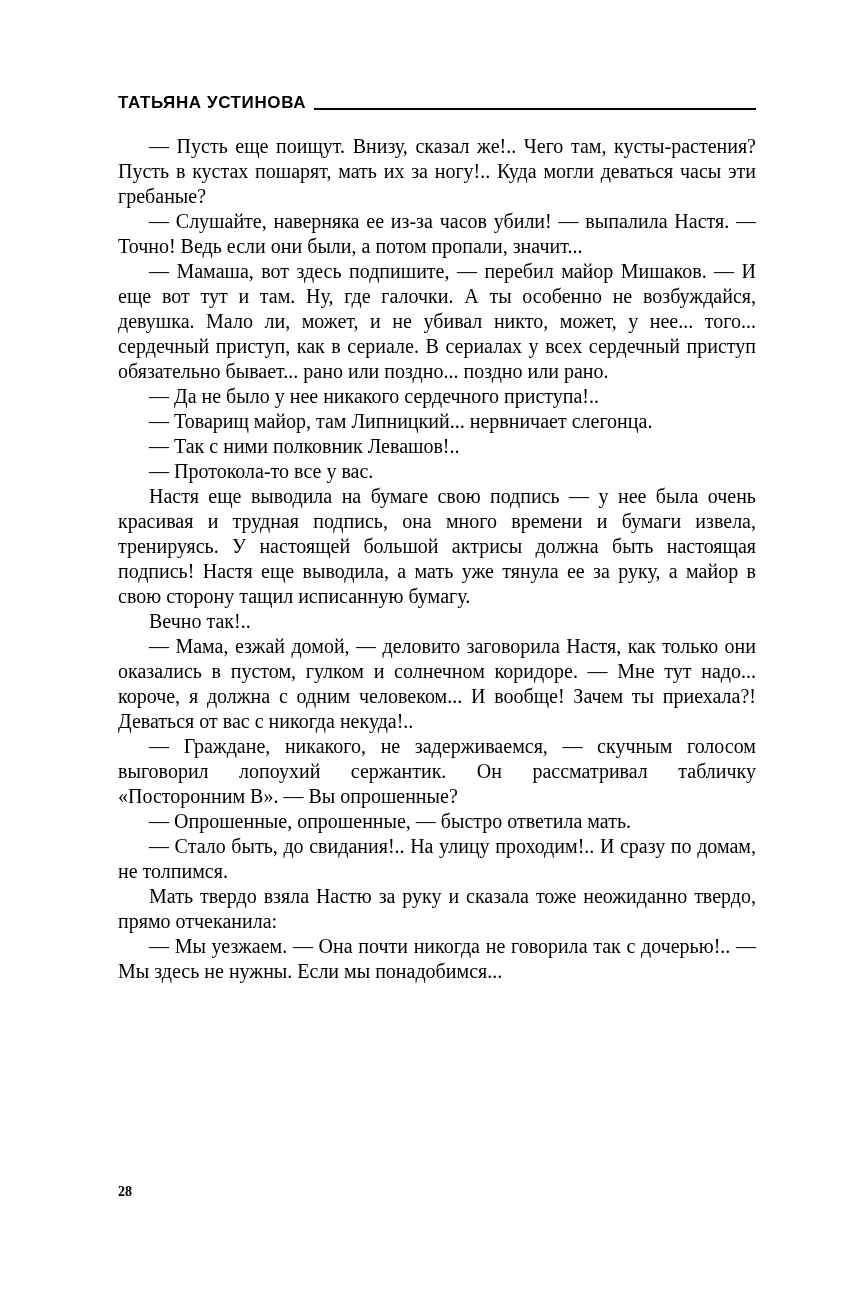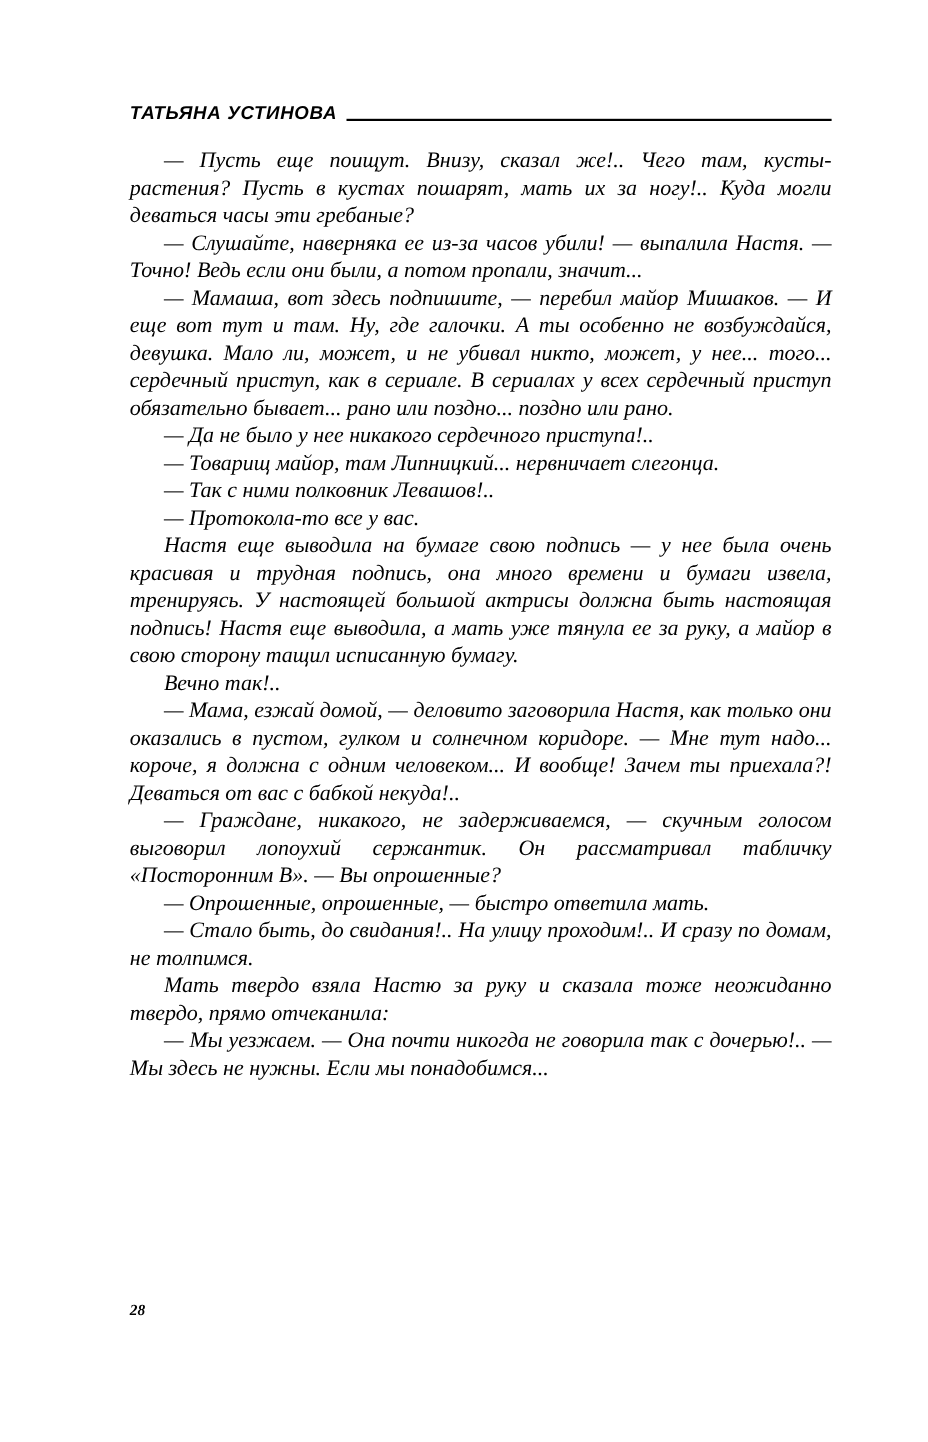--- a/index.html
+++ b/index.html
@@ -8,21 +8,20 @@
     background: #ffffff;
   }
   .page {
     position: relative;
     width: 844px;
     height: 1311px;
     background: #ffffff;
     color: #000000;
     font-family: "Liberation Serif", serif;
     overflow: hidden;
-    font-style: italic;
   }
   .running-header {
     position: absolute;
     left: 118px;
     top: 94px;
     width: 638px;
     display: flex;
     align-items: flex-end;
   }
   .author-name {
@@ -76,21 +75,21 @@
   <main class="text-body" id="paragraphs">
       <p>— Пусть еще поищут. Внизу, сказал же!.. Чего там, кусты-растения? Пусть в кустах пошарят, мать их за ногу!.. Куда могли деваться часы эти гребаные?</p>
       <p>— Слушайте, наверняка ее из-за часов убили! — выпалила Настя. — Точно! Ведь если они были, а потом пропали, значит...</p>
       <p>— Мамаша, вот здесь подпишите, — перебил майор Мишаков. — И еще вот тут и там. Ну, где галочки. А ты особенно не возбуждайся, девушка. Мало ли, может, и не убивал никто, может, у нее... того... сердечный приступ, как в сериале. В сериалах у всех сердечный приступ обязательно бывает... рано или поздно... поздно или рано.</p>
       <p>— Да не было у нее никакого сердечного приступа!..</p>
       <p>— Товарищ майор, там Липницкий... нервничает слегонца.</p>
       <p>— Так с ними полковник Левашов!..</p>
       <p>— Протокола-то все у вас.</p>
       <p>Настя еще выводила на бумаге свою подпись — у нее была очень красивая и трудная подпись, она много времени и бумаги извела, тренируясь. У настоящей большой актрисы должна быть настоящая подпись! Настя еще выводила, а мать уже тянула ее за руку, а майор в свою сторону тащил исписанную бумагу.</p>
       <p>Вечно так!..</p>
-      <p>— Мама, езжай домой, — деловито заговорила Настя, как только они оказались в пустом, гулком и солнечном коридоре. — Мне тут надо... короче, я должна с одним человеком... И вообще! Зачем ты приехала?! Деваться от вас с бабкой некуда!..</p>
+      <p>— Мама, езжай домой, — деловито заговорила Настя, как только они оказались в пустом, гулком и солнечном коридоре. — Мне тут надо... короче, я должна с одним человеком... И вообще! Зачем ты приехала?! Деваться от вас с никогда некуда!..</p>
       <p>— Граждане, никакого, не задерживаемся, — скучным голосом выговорил лопоухий сержантик. Он рассматривал табличку «Посторонним В». — Вы опрошенные?</p>
       <p>— Опрошенные, опрошенные, — быстро ответила мать.</p>
       <p>— Стало быть, до свидания!.. На улицу проходим!.. И сразу по домам, не толпимся.</p>
       <p>Мать твердо взяла Настю за руку и сказала тоже неожиданно твердо, прямо отчеканила:</p>
       <p>— Мы уезжаем. — Она почти никогда не говорила так с дочерью!.. — Мы здесь не нужны. Если мы понадобимся...</p>
     </main>
 
   <footer>
     <span class="page-number">28</span>
   </footer>

